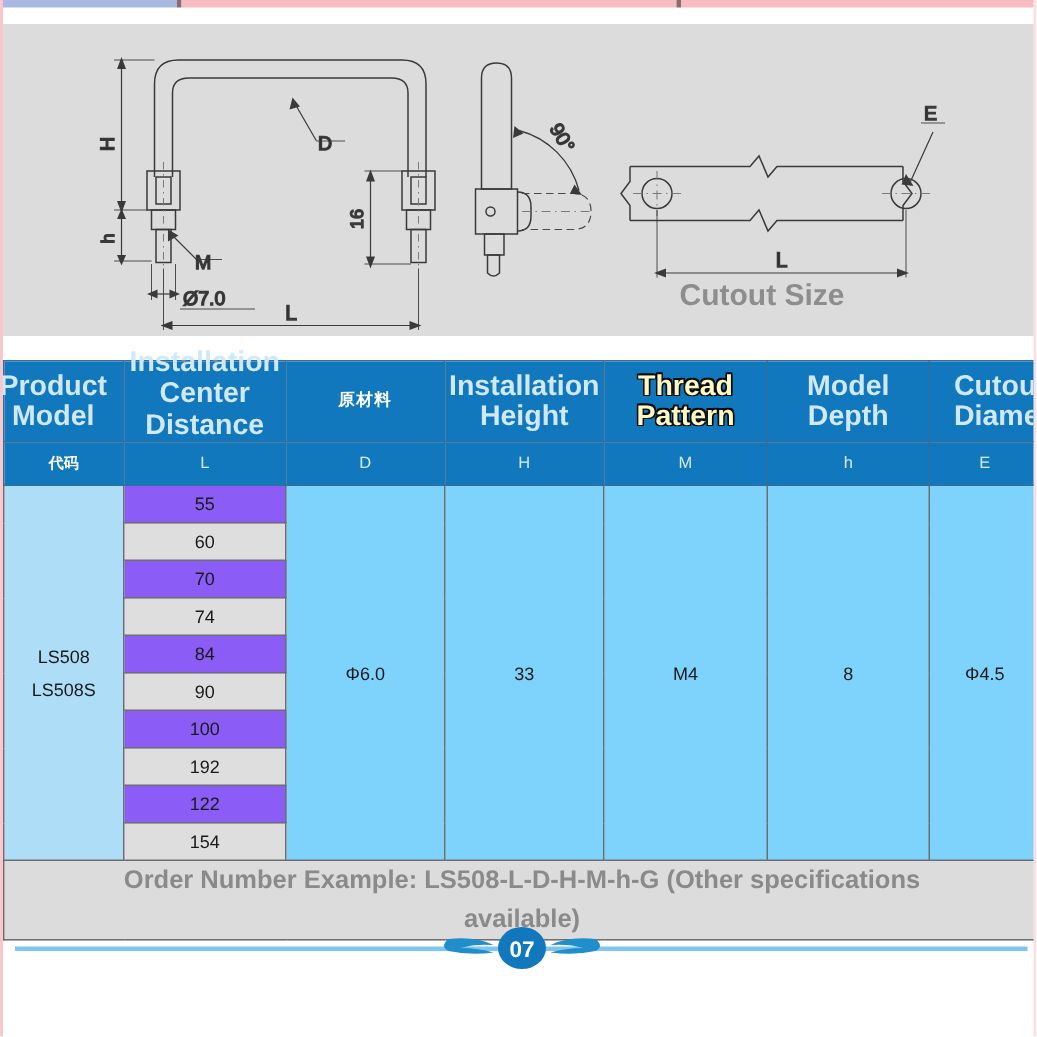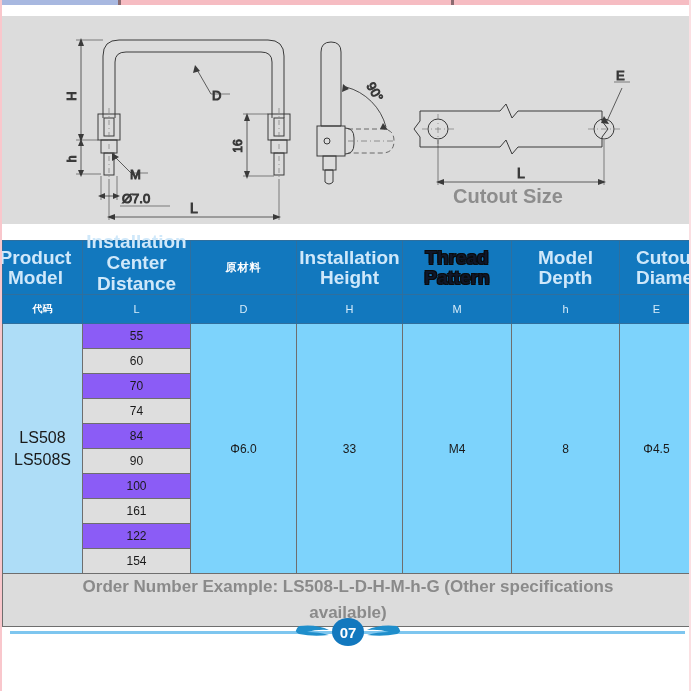--- a/index.html
+++ b/index.html
@@ -93,21 +93,21 @@
     letter-spacing: 1px;
     font-family: Liberation Mono, monospace;
   }
   
   tr.hdr-main th.clip-left .hdr-txt { margin-left: -14px; }
   tr.hdr-main th.clip-right .hdr-txt { margin-left: 16px; }
   th.outlined .hdr-txt {
     text-shadow:
       -1px -1px 0 #0b0b0b, 1px -1px 0 #0b0b0b,
       -1px  1px 0 #0b0b0b, 1px  1px 0 #0b0b0b;
-    color: #0f172a;
+    color: #fef9c3;
   }
 
   tr.hdr-sym th {
     background: #1278be;
     color: #d6ecfa;
     height: 28px;
     font-size: 11px;
     font-weight: normal;
     border-color: #2f6f9e;
     margin-left: 20px;
@@ -115,21 +115,21 @@
   tr.hdr-sym th.cjk-sym {
     font-size: 10px;
     font-weight: bold;
     color: #ffffff;
   }
 
   
   td.model-cell {
     background: #aeddf7;
     color: #1a1a1a;
-    font-size: 16px;
+    font-size: 12px;
     line-height: 22px;
   }
   td.lcell {
     background: #8b5cf6;
     color: #1a1a1a;
     font-size: 12px;
     height: 24px;
   }
   td.lcell.alt { background: #dedede; }
   td.val {
@@ -400,21 +400,21 @@
         <tr>
           <td class="lcell">84</td>
           </tr>
         <tr>
           <td class="lcell alt">90</td>
           </tr>
         <tr>
           <td class="lcell">100</td>
           </tr>
         <tr>
-          <td class="lcell alt">161</td>
+          <td class="lcell alt">192</td>
           </tr>
         <tr>
           <td class="lcell">122</td>
           </tr>
         <tr>
           <td class="lcell alt">154</td>
           </tr>
 
         <tr class="note-row">
           <td colspan="7">

